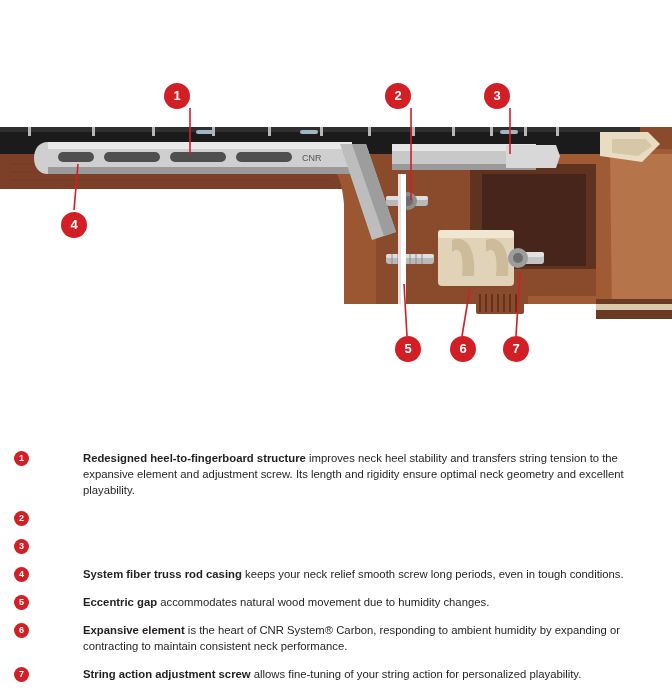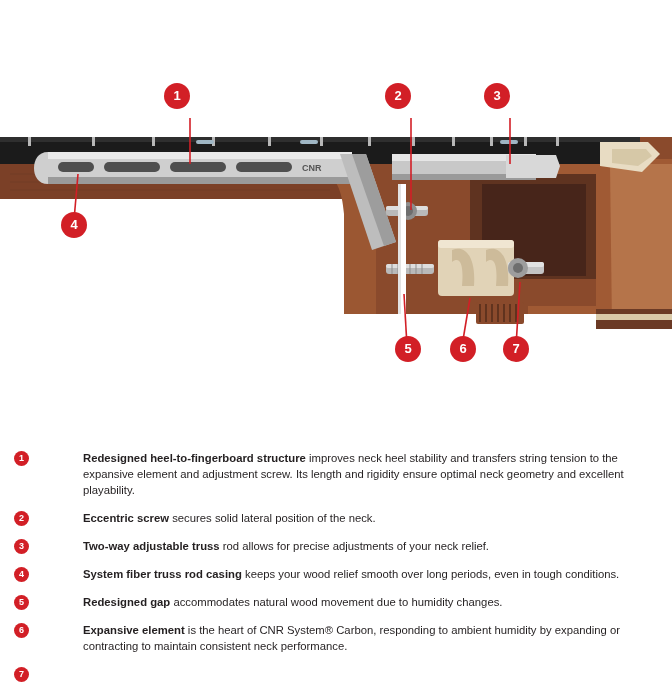--- a/index.html
+++ b/index.html
@@ -18,24 +18,23 @@
   #stage {
     position: relative;
     width: 672px;
     height: 698px;
   }
 
   
   #illustration {
     position: absolute;
     left: 0;
-    top: 14px;
+    top: 4px;
     width: 672px;
     height: 430px;
-    font-weight: bold;
   }
   #illustration svg {
     display: block;
   }
 
   
   .marker {
     position: absolute;
     width: 26px;
     height: 26px;
@@ -250,51 +249,48 @@
 
     <div class="legend-row">
       <div class="legend-badge">1</div>
       <div class="legend-text">
         <b>Redesigned heel-to-fingerboard structure</b><span> improves neck heel stability and transfers string tension to the expansive element and adjustment screw. Its length and rigidity ensure optimal neck geometry and excellent playability.</span>
       </div>
     </div>
 
     <div class="legend-row">
       <div class="legend-badge">2</div>
-      <div class="legend-text">
-        <b>Eccentric screw</b><span> secures solid lateral position of the neck.</span>
-      </div>
     </div>
 
     <div class="legend-row">
       <div class="legend-badge">3</div>
-      <div class="legend-text">
-        <b>Two-way adjustable truss</b><span> rod allows for precise adjustments of your neck relief.</span>
-      </div>
     </div>
 
     <div class="legend-row">
       <div class="legend-badge">4</div>
       <div class="legend-text">
-        <b>System fiber truss rod casing</b><span> keeps your wood relief smooth over long periods, even in tough conditions.</span>
+        <b>System fiber truss rod casing</b><span> keeps your neck relief smooth screw long periods, even in tough conditions.</span>
       </div>
     </div>
 
     <div class="legend-row">
       <div class="legend-badge">5</div>
       <div class="legend-text">
-        <b>Redesigned gap</b><span> accommodates natural wood movement due to humidity changes.</span>
+        <b>Eccentric gap</b><span> accommodates natural wood movement due to humidity changes.</span>
       </div>
     </div>
 
     <div class="legend-row">
       <div class="legend-badge">6</div>
       <div class="legend-text">
         <b>Expansive element</b><span> is the heart of CNR System® Carbon, responding to ambient humidity by expanding or contracting to maintain consistent neck performance.</span>
       </div>
     </div>
 
     <div class="legend-row">
       <div class="legend-badge">7</div>
+      <div class="legend-text">
+        <b>String action adjustment screw</b><span> allows fine-tuning of your string action for personalized playability.</span>
+      </div>
     </div>
 
   </div>
 </div>
 
 </body></html>

